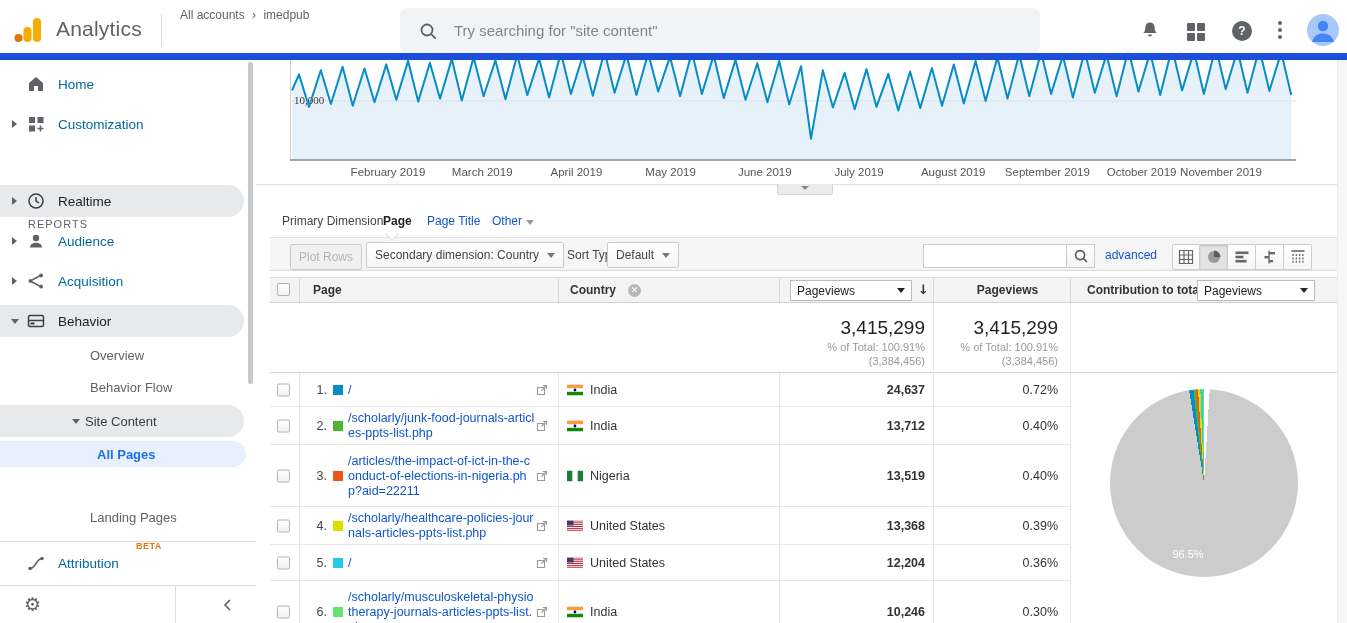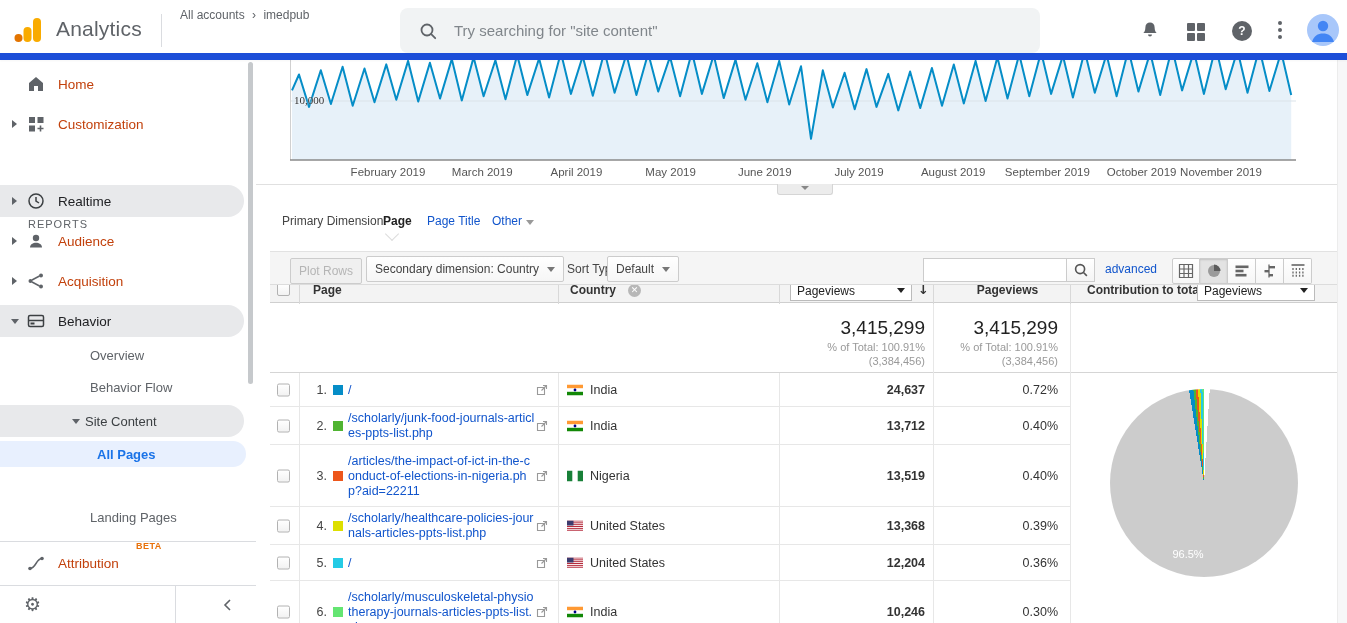--- a/index.html
+++ b/index.html
@@ -23,21 +23,21 @@
   .hdr-icon { position:absolute; top:19px; width:24px; height:24px; cursor:pointer; }
   .help-circle { position:absolute; top:21px; width:20px; height:20px; border-radius:50%;
     background:#5f6368; color:#fff; font-size:12px; font-weight:bold; text-align:center; line-height:20px; }
   .kebab span { display:block; width:4px; height:4px; border-radius:50%; background:#5f6368; margin:3px auto; }
   .avatar { position:absolute; left:1307px; top:14px; width:32px; height:32px; border-radius:50%;
     background:#a8c7fa; overflow:hidden; cursor:pointer; }
 
   
   #sidebar { position:absolute; left:0; top:60px; width:256px; height:563px; background:#fff; z-index:20; }
   .side-item { position:absolute; left:0; width:244px; height:32px; display:flex; align-items:center; cursor:pointer; }
-  .side-item .lbl { font-size:13.5px; color:#c2410c; }
+  .side-item .lbl { font-size:13.5px; color:#0369a1; }
   .side-sub .lbl { font-size:13px; color:#5f6368; }
   .pill-gray { background:#e8e9eb; border-radius:0 16px 16px 0; }
   .pill-blue { background:#e8f0fe; border-radius:0 14px 14px 0; width:246px; }
   .pill-blue .lbl { color:#1a73e8; font-weight:bold; }
   .tri-r { width:0; height:0; border-top:4px solid transparent; border-bottom:4px solid transparent;
     border-left:5px solid #5f6368; position:absolute; left:12px; }
   .tri-d { width:0; height:0; border-left:4px solid transparent; border-right:4px solid transparent;
     border-top:5px solid #5f6368; position:absolute; left:11px; }
   .side-ic { position:absolute; left:26px; width:20px; height:20px; }
   .side-item .lbl-main { position:absolute; left:58px; }
@@ -59,21 +59,21 @@
     border-right:4px solid transparent; border-top:4px solid #888; }
 
   
   .pd-row { position:absolute; top:214px; font-size:12px; }
   .link { color:#15c; cursor:pointer; }
   .pd-notch { position:absolute; left:387px; top:229px; width:10px; height:10px; background:#fff;
     border-right:1px solid #dcdcdc; border-bottom:1px solid #dcdcdc; transform:rotate(45deg); z-index:6; }
 
   
   #toolbar { position:absolute; left:270px; top:237px; width:1067px; height:34px; background:#f5f5f5;
-    border-top:1px solid #e2e2e2; border-bottom:1px solid #dcdcdc; z-index:5;margin-top:14px; }
+    border-top:1px solid #e2e2e2; border-bottom:1px solid #dcdcdc; z-index:5; }
   .btn { position:absolute; height:26px; background:linear-gradient(#fff,#f6f6f6); border:1px solid #ccc;
     border-radius:2px; font-size:12px; color:#444; display:flex; align-items:center; padding:0 8px; cursor:pointer; }
   .btn .sel-caret { margin-left:8px; }
   .btn-disabled { background:#f0f0f0; color:#b5b5b5; cursor:default; }
   .sel-caret { width:0; height:0; border-left:4px solid transparent; border-right:4px solid transparent;
     border-top:5px solid #777; display:inline-block; }
   .tb-label { position:absolute; top:10px; font-size:12px; color:#444; }
   #filter-input { position:absolute; left:653px; top:6px; width:144px; height:24px; border:1px solid #ccc;
     font-size:12px; padding:0 6px; background:#fff; }
   #filter-btn { position:absolute; left:796px; top:6px; width:29px; height:24px; background:linear-gradient(#fff,#f4f4f4);

